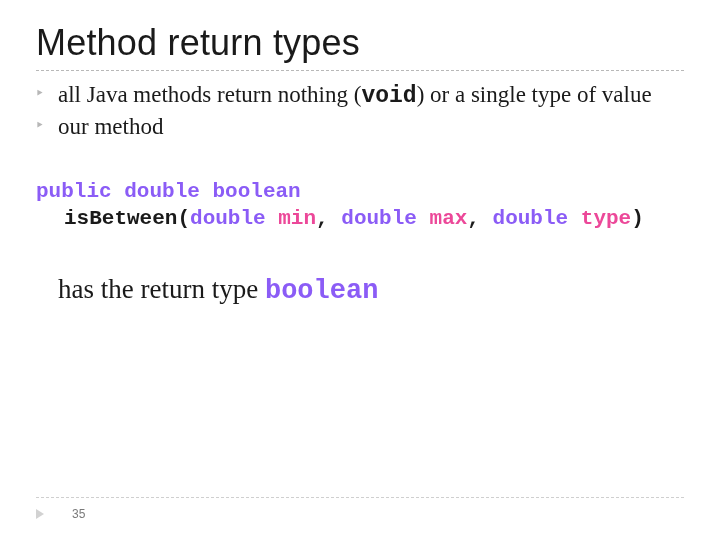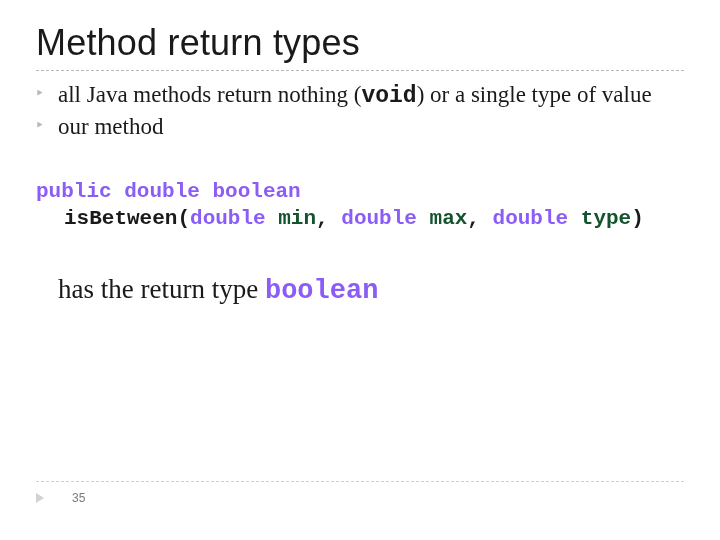--- a/index.html
+++ b/index.html
@@ -5,25 +5,25 @@
   html,body{margin:0;padding:0;width:720px;height:540px;background:#fff;font-family:Georgia,"Times New Roman",serif;color:#1a1a1a}
   .slide{box-sizing:border-box;width:720px;height:540px;padding:22px 36px 18px 36px;position:relative}
   .title{font-family:"Segoe UI","Helvetica Neue",Arial,sans-serif;font-size:36px;font-weight:400;margin:0 0 6px 0;letter-spacing:.2px}
   .rule{border:none;border-top:1px dashed #b8b8b8;margin:0 0 10px 0}
   .bullets{margin:8px 0 0 0;padding:0;list-style:none}
   .bullets li{position:relative;padding-left:22px;font-size:23px;line-height:1.25;margin:0 0 2px 0}
   .bullets li::before{content:"\2023";position:absolute;left:0;top:0;font-size:20px;color:#b7b7b7}
   .code{font-family:Consolas,"Courier New",monospace;font-size:21px;font-weight:700;line-height:1.3;margin:36px 0 0 0}
   .code .line2{padding-left:28px}
   .kw{color:#8b5cf6}
-  .arg{color:#14532d}
+  .arg{color:#ec4899}
   .closing{font-size:27px;margin:42px 0 0 22px}
   .closing .kw{font-family:Consolas,"Courier New",monospace;font-weight:700}
   .monob{font-family:Consolas,"Courier New",monospace;font-weight:700}
-  .footer{position:absolute;left:36px;bottom:34px;right:36px}
+  .footer{position:absolute;left:36px;bottom:18px;right:36px}
   .foot-rule{border:none;border-top:1px dashed #cfcfcf;margin:0 0 6px 0}
   .pagenum{font-family:"Segoe UI",Arial,sans-serif;font-size:12px;color:#7a7a7a;margin-left:22px}
   .tri{display:inline-block;width:0;height:0;border-top:5px solid transparent;border-bottom:5px solid transparent;border-left:8px solid #d2d2d2;vertical-align:middle;margin-right:6px}
 </style>
 </head>
 <body>
 
 <div class="slide">
 
   <h1 class="title">Method return types</h1>

